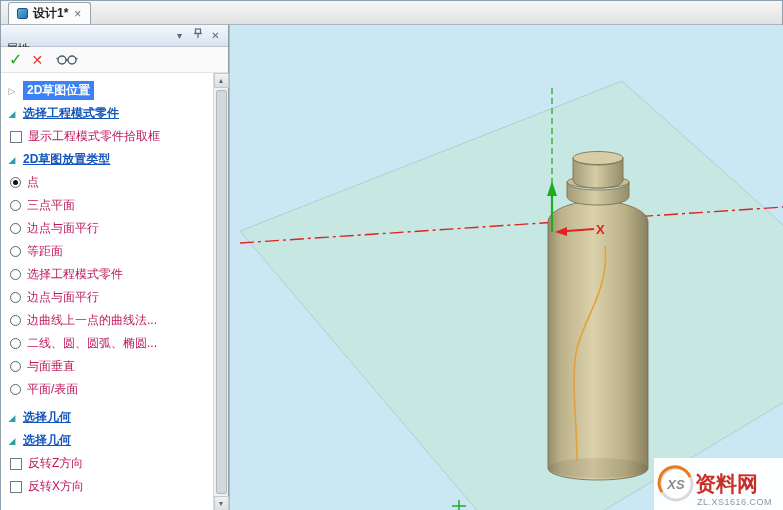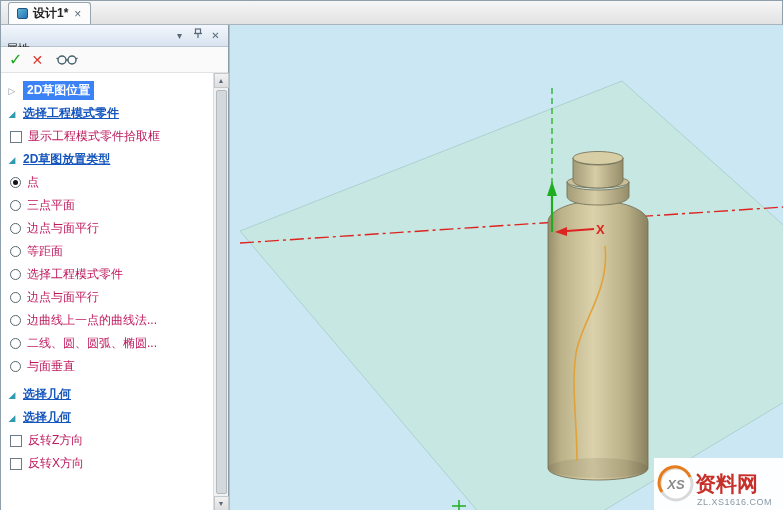--- a/index.html
+++ b/index.html
@@ -138,20 +138,24 @@
           <span class="radio"></span>
           <span class="item-label">边曲线上一点的曲线法...</span>
         </div>
         <div class="row">
           <span class="radio"></span>
           <span class="item-label">二线、圆、圆弧、椭圆...</span>
         </div>
         <div class="row">
           <span class="radio"></span>
           <span class="item-label">与面垂直</span>
+        </div>
+        <div class="row">
+          <span class="radio"></span>
+          <span class="item-label">平面/表面</span>
         </div>
 
         <div class="row gap-top">
           <span class="marker-teal">◢</span>
           <span class="sec-blue-label">选择几何</span>
         </div>
         <div class="row">
           <span class="marker-teal">◢</span>
           <span class="sec-blue-label">选择几何</span>
         </div>

